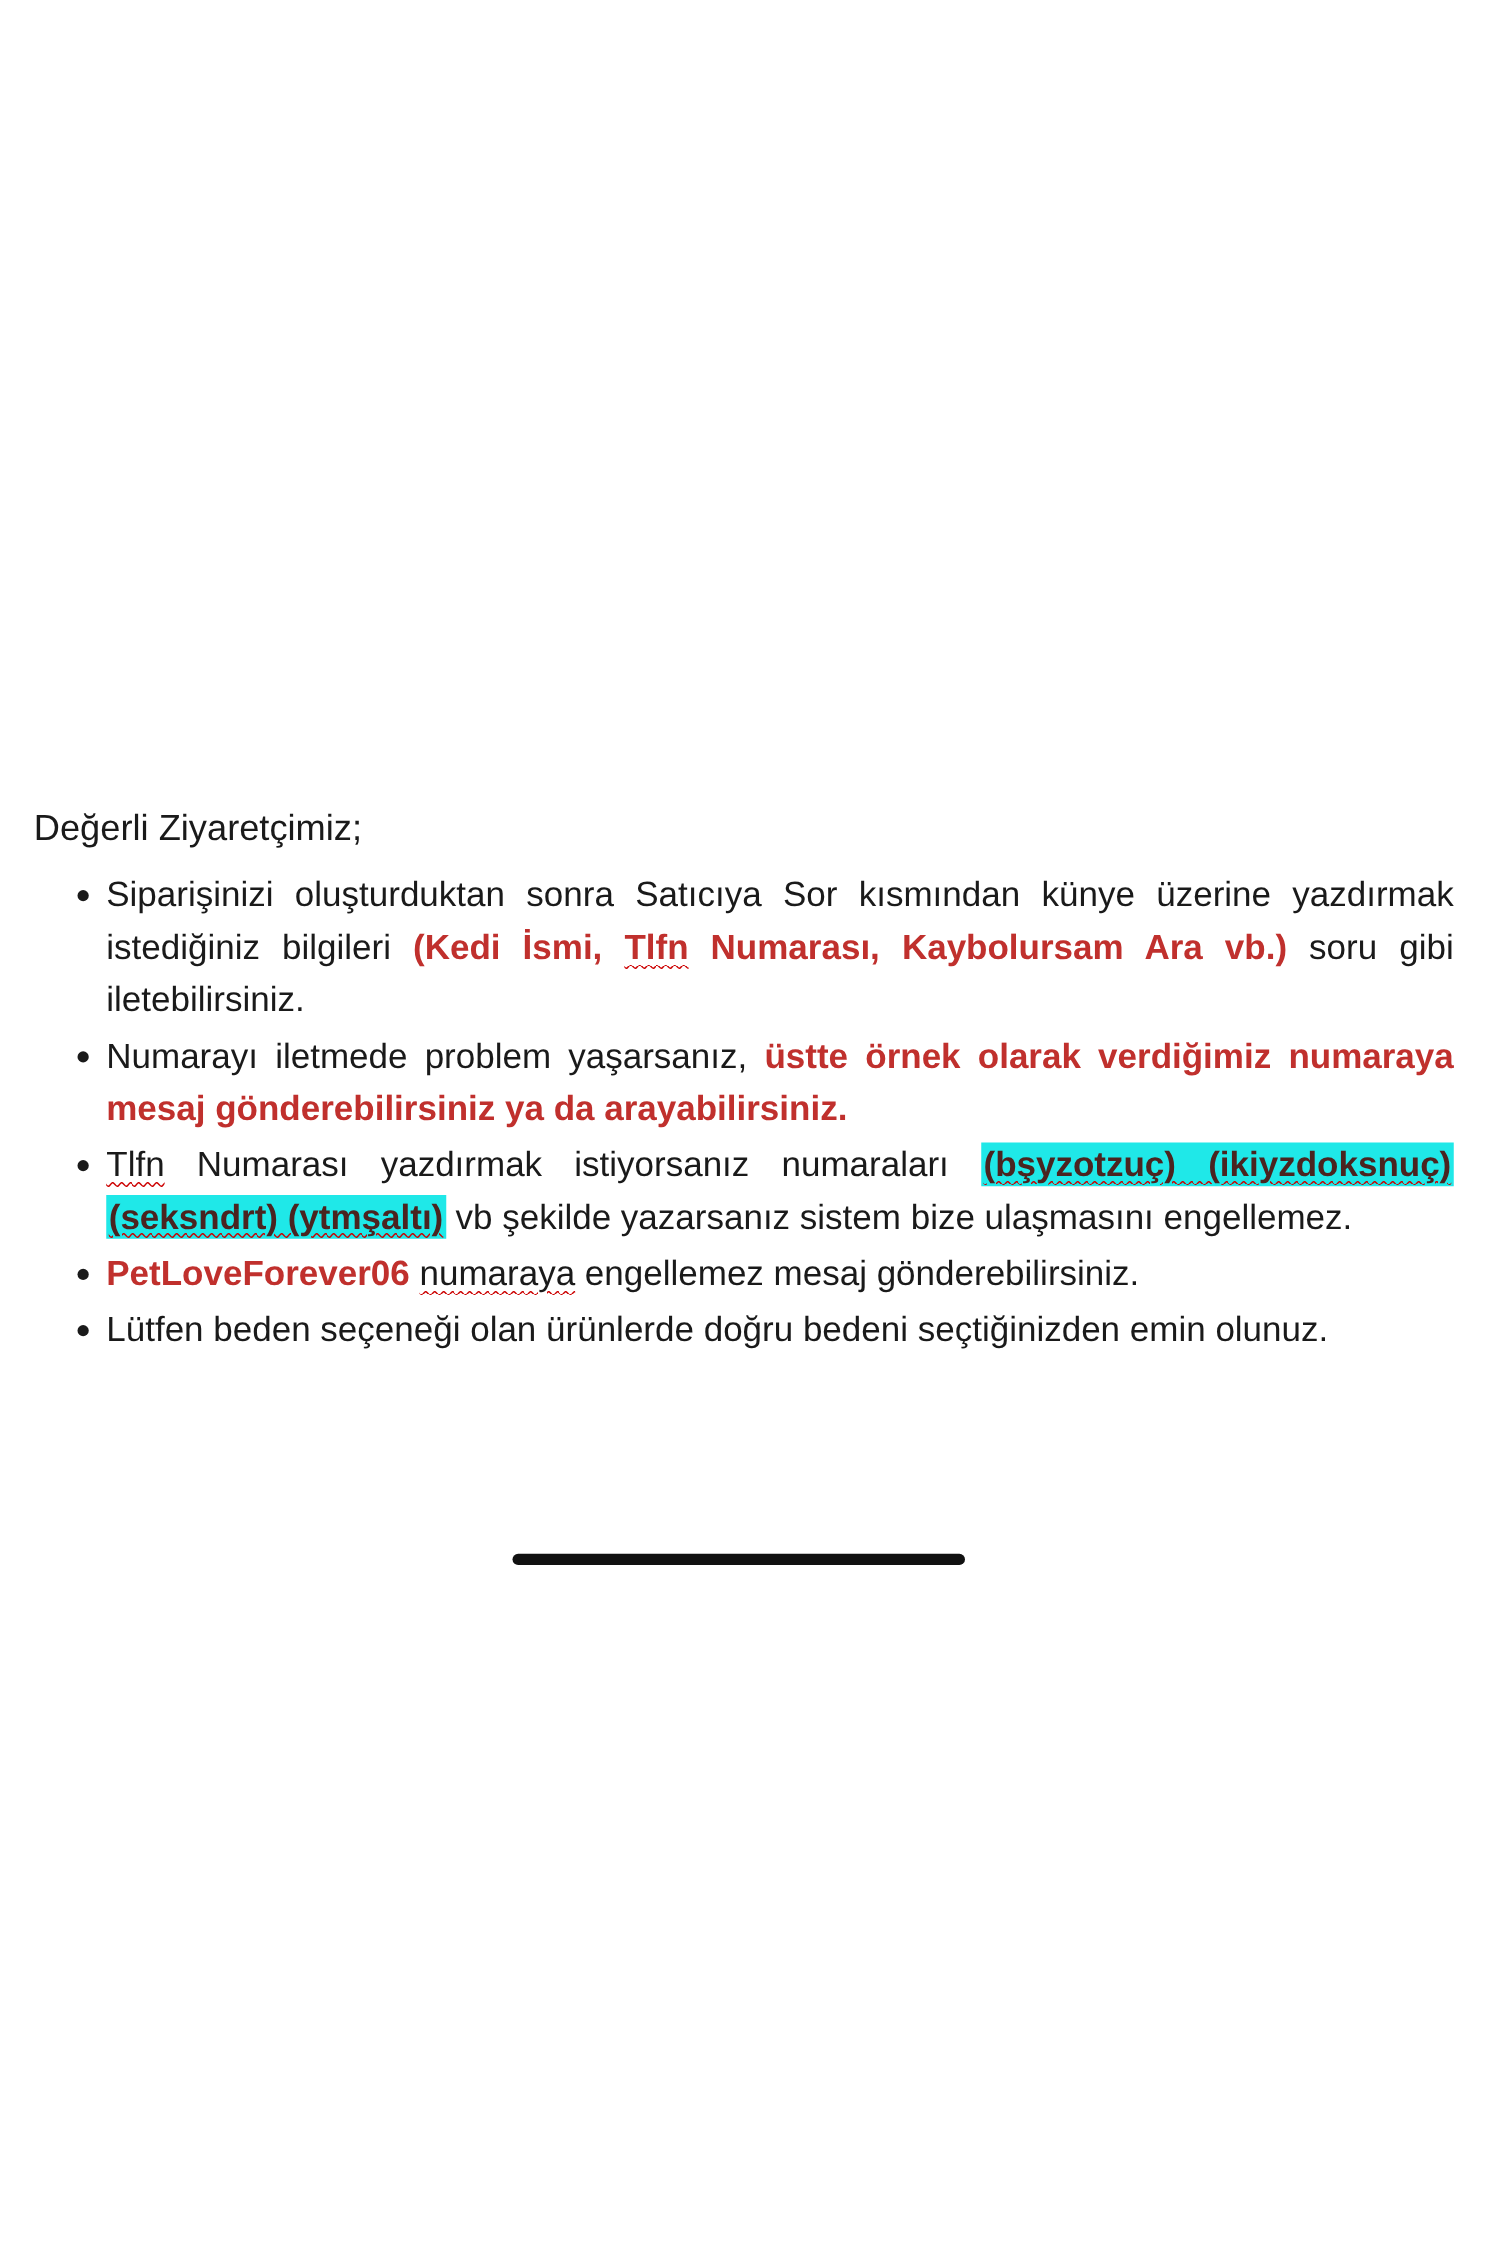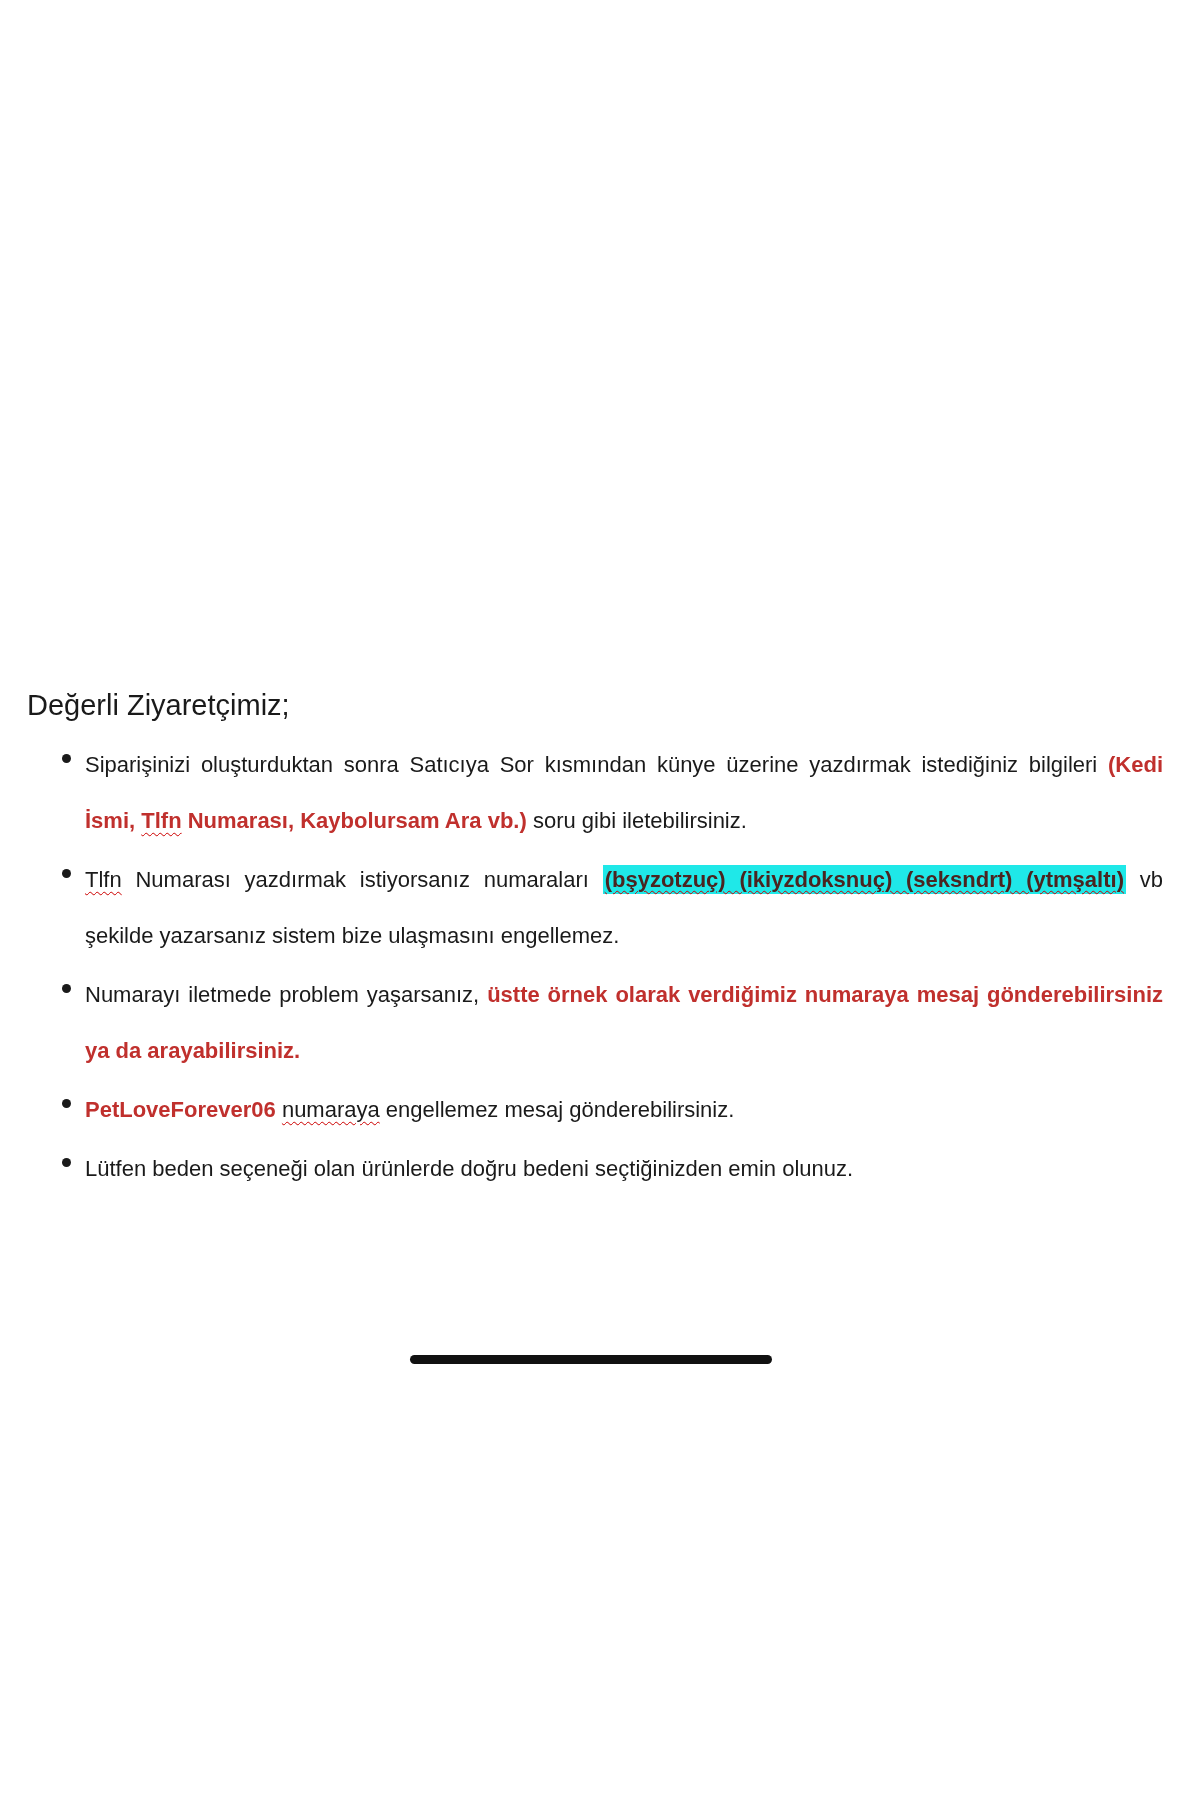--- a/index.html
+++ b/index.html
@@ -9,28 +9,28 @@
     --highlight_text:#4a2420;
     --squiggle:#cc0000;
     --divider:#111111;
   }
   html,body{margin:0;padding:0;}
   body{
     width:1200px;height:1800px;background:#ffffff;overflow:hidden;
     font-family:"Liberation Sans",sans-serif;color:var(--text);
     -webkit-font-smoothing:antialiased;
   }
-  .content{padding:645px 37px 0 27px;margin-top:42px;}
+  .content{padding:645px 37px 0 27px;}
   h1.page-title{
     font-size:29px;font-weight:400;margin:0 0 14px 0;line-height:36px;color:var(--text);
   }
   ul.notice{list-style:none;margin:0 0 0 35px;padding:0;}
   ul.notice li{
     position:relative;padding-left:23px;margin:0 0 3px 0;
-    font-size:22px;line-height:56px;
+    font-size:28px;line-height:42px;
     text-align:justify;text-align-last:left;
   }
   .marker{
     position:absolute;left:0;top:17px;width:9px;height:9px;border-radius:50%;
     background:var(--text);
   }
   .run.plain{color:var(--text);}
   .run.redbold{color:var(--red);font-weight:700;}
   .run.squiggle{
     color:var(--text);
@@ -58,20 +58,20 @@
   }
 </style>
 </head>
 <body>
 
 <div class="content">
   <h1 class="page-title">Değerli Ziyaretçimiz;</h1>
 
   <ul class="notice">
       <li><span class="marker"></span><span class="run plain">Siparişinizi oluşturduktan sonra Satıcıya Sor kısmından künye üzerine yazdırmak istediğiniz bilgileri </span><span class="run redbold">(Kedi İsmi, </span><span class="run redbold-squiggle">Tlfn</span><span class="run redbold"> Numarası, Kaybolursam Ara vb.)</span><span class="run plain"> soru gibi iletebilirsiniz.</span></li>
+      <li><span class="marker"></span><span class="run plain">Numarayı iletmede problem yaşarsanız, </span><span class="run redbold">üstte örnek olarak verdiğimiz numaraya mesaj gönderebilirsiniz ya da arayabilirsiniz.</span></li>
       <li><span class="marker"></span><span class="run squiggle">Tlfn</span><span class="run plain"> Numarası yazdırmak istiyorsanız numaraları </span><span class="run hl">(bşyzotzuç) (ikiyzdoksnuç) (seksndrt) (ytmşaltı)</span><span class="run plain"> vb şekilde yazarsanız sistem bize ulaşmasını engellemez.</span></li>
-      <li><span class="marker"></span><span class="run plain">Numarayı iletmede problem yaşarsanız, </span><span class="run redbold">üstte örnek olarak verdiğimiz numaraya mesaj gönderebilirsiniz ya da arayabilirsiniz.</span></li>
       <li><span class="marker"></span><span class="run redbold">PetLoveForever06</span><span class="run plain"> </span><span class="run squiggle">numaraya</span><span class="run plain"> engellemez mesaj gönderebilirsiniz.</span></li>
       <li><span class="marker"></span><span class="run plain">Lütfen beden seçeneği olan ürünlerde doğru bedeni seçtiğinizden emin olunuz.</span></li>
     </ul>
 
   <div class="divider"></div>
 </div>
 
 </body></html>

